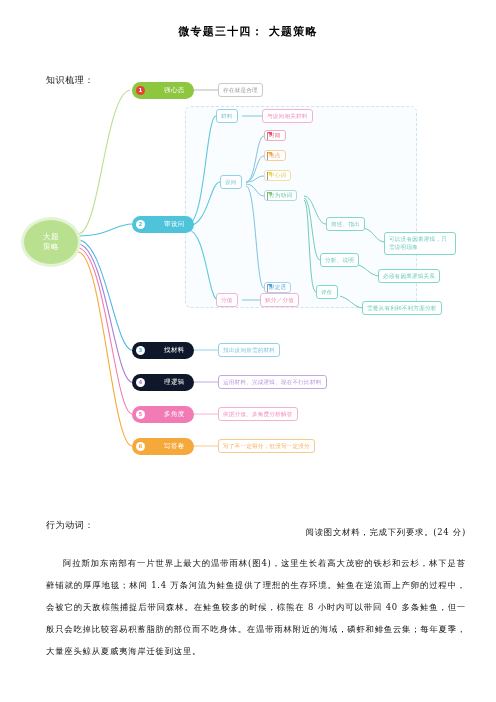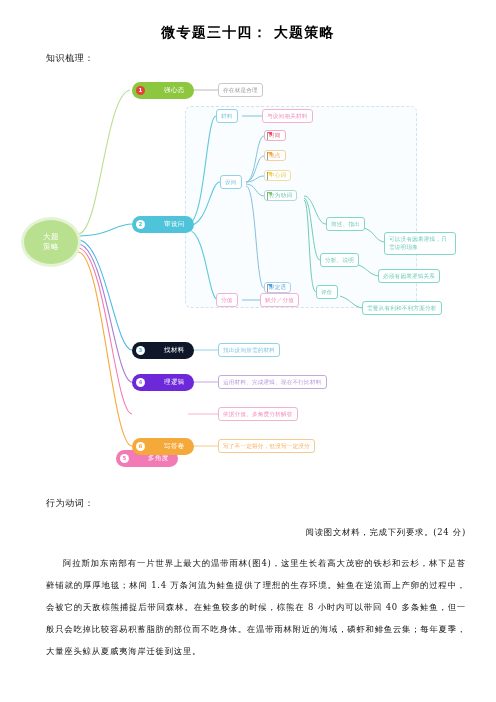--- a/index.html
+++ b/index.html
@@ -16,30 +16,31 @@
   .page {
     position: absolute; inset: 0;
     background: #fff;
   }
   .doc-title {
     position: absolute;
     top: 24px; left: 0; right: 0;
     text-align: center;
     font-family: "DejaVu Serif", "Liberation Serif", serif;
     font-weight: bold;
-    font-size: 14px;
+    font-size: 11px;
     letter-spacing: 1.2px;
     color: #000;
   }
   .section-label {
     position: absolute;
     font-family: "DejaVu Serif", "Liberation Serif", serif;
     font-size: 9px;
     letter-spacing: 0.6px;
     color: #111;
+    margin-top: 22px;
   }
   #knowledge-label { top: 52px; left: 46px; }
   #example-label   { top: 497px; left: 46px; }
 
   
   .mindmap {
     position: absolute;
     top: 64px; left: 20px;
     width: 456px; height: 415px;
   }
@@ -90,21 +91,21 @@
     display: flex; align-items: center; justify-content: center;
     font-weight: bold;
     flex: 0 0 auto;
   }
   .pill.c1 { background: #8dc63f; }
   .pill.c1 .badge { background: #e8413a; color: #fff; }
   .pill.c2 { background: #4fc3d9; text-align: right; }
   .pill.c2 .badge { background: #fff; color: #4fc3d9; }
   .pill.c3 { background: #0f172a; }
   .pill.c3 .badge { background: #fff; color: #4eb8e8; }
-  .pill.c4 { background: #6d28d9; }
+  .pill.c4 { background: #0f172a; }
   .pill.c4 .badge { background: #fff; color: #a97fd4; }
   .pill.c5 { background: #f27bb5; }
   .pill.c5 .badge { background: #fff; color: #f27bb5; }
   .pill.c6 { background: #f6a93b; }
   .pill.c6 .badge { background: #fff; color: #f6a93b; }
 
   
   .note {
     border: 1px solid #cfcfcf;
     border-radius: 3px;
@@ -329,21 +330,21 @@
     </div>
 
     <div class="node pill c4" style="left:112px; top:310px;">
       <span class="badge">4</span>
       <span>理逻辑</span>
     </div>
     <div class="node" style="left:198px; top:311px;">
       <span class="note purple">运用材料、完成逻辑、现在不行比材料</span>
     </div>
 
-    <div class="node pill c5" style="left:96px; top:342px;margin-top:44px;">
+    <div class="node pill c5" style="left:112px; top:342px;">
       <span class="badge">5</span>
       <span>多角度</span>
     </div>
     <div class="node" style="left:198px; top:343px;">
       <span class="note pink">依据分值、多角度分析解答</span>
     </div>
 
     <div class="node pill c6" style="left:112px; top:374px;">
       <span class="badge">6</span>
       <span>写答卷</span>

